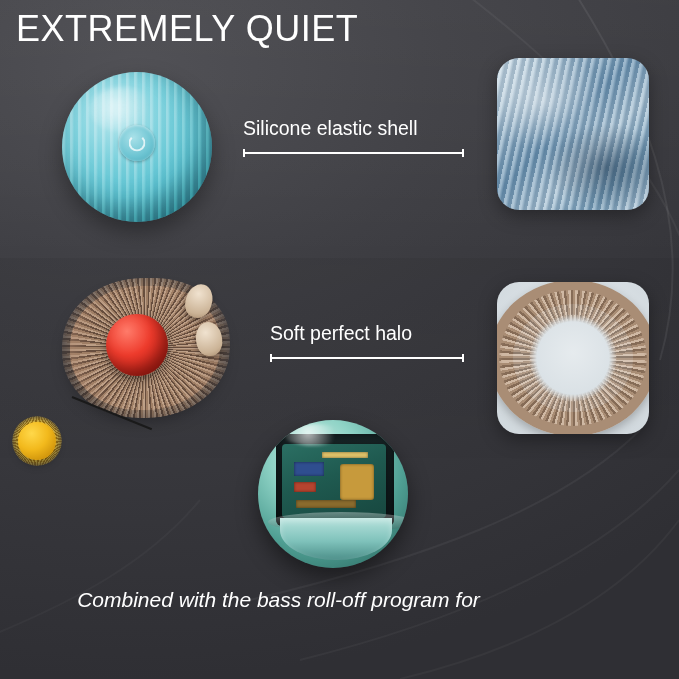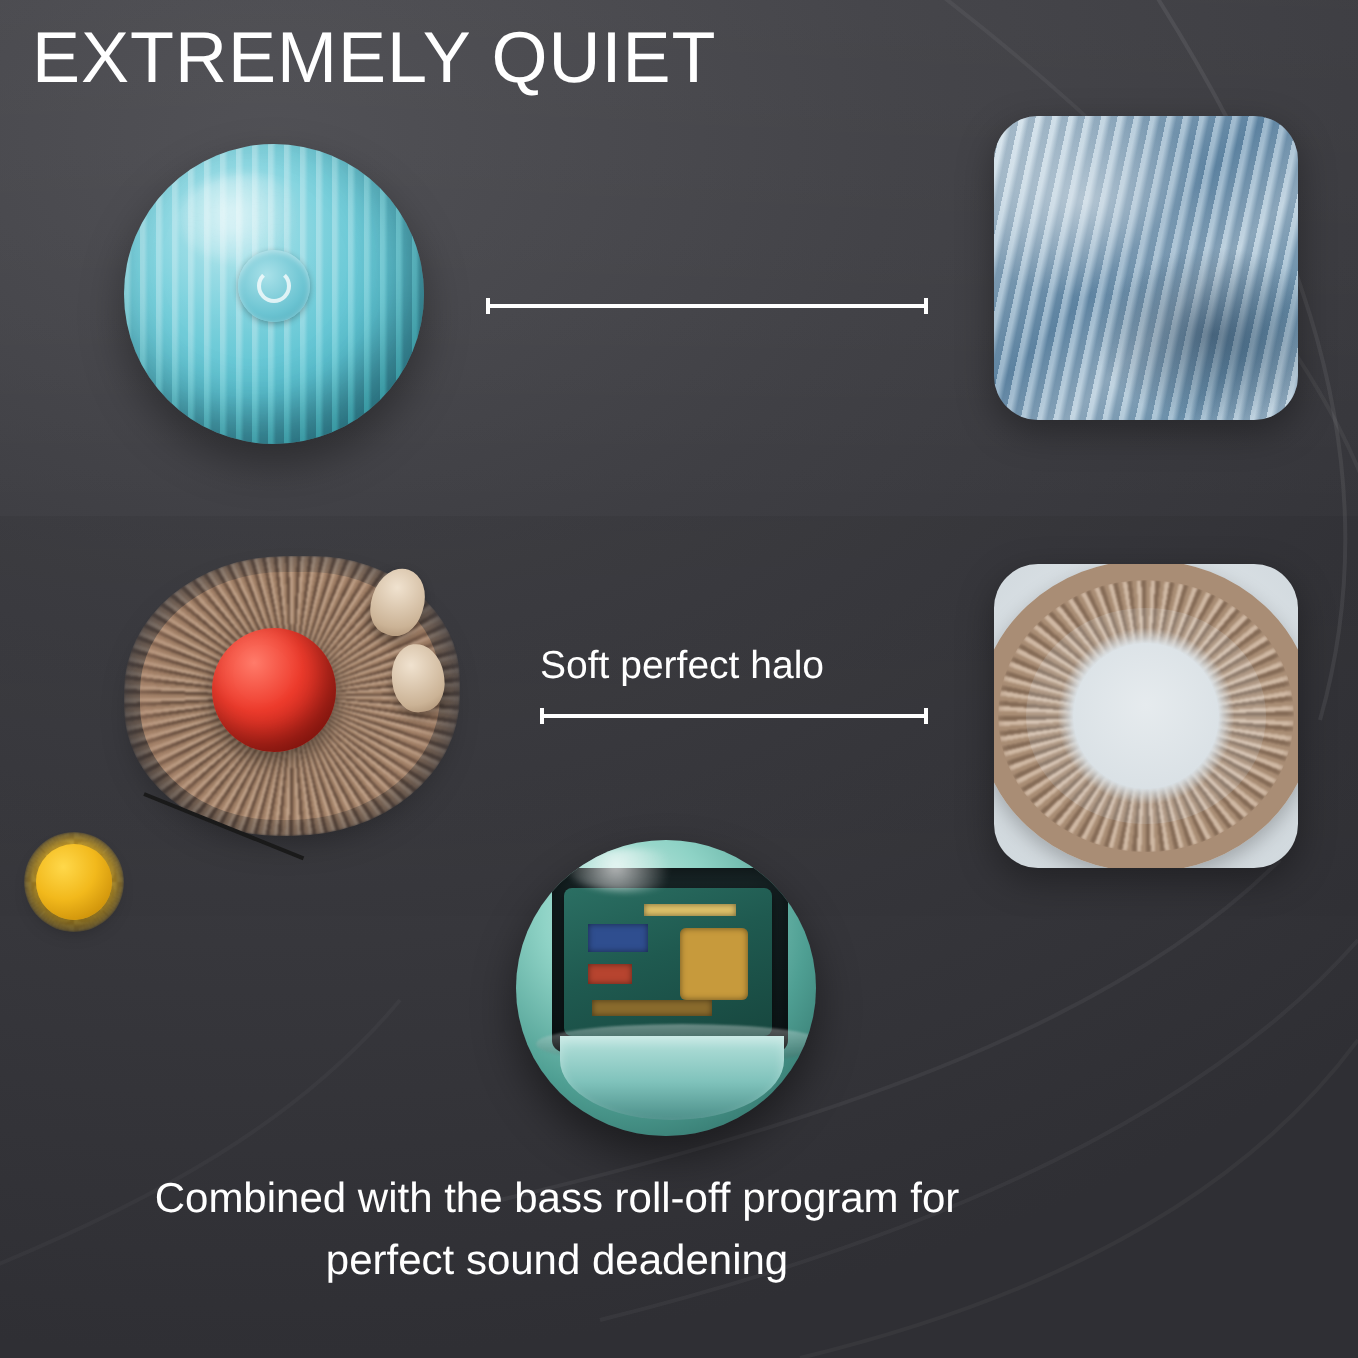--- a/index.html
+++ b/index.html
@@ -75,20 +75,21 @@
   .rule::after  { right: 0; }
 
   .caption {
     position: absolute;
     left: 0;
     width: 557px;
     text-align: center;
     font-size: 21px;
     line-height: 30px;
     color: #ffffff;
+    font-style: italic;
   }
 
   
   .ball-blue {
     position: absolute;
     left: 62px;
     top: 72px;
     width: 150px;
     height: 150px;
     border-radius: 50%;
@@ -399,20 +400,21 @@
   </svg>
 
   <div class="title">EXTREMELY QUIET</div>
 
   <div class="ball-blue">
     <div class="ribs"></div>
     <div class="gloss"></div>
     <div class="btn"></div>
   </div>
 
+  <div class="label" style="left:243px; top:117px;">Silicone elastic shell</div>
   <div class="rule" style="left:243px; top:152px; width:221px;"></div>
 
   <div class="thumb thumb-fabric">
     <div class="folds"></div>
     <div class="folds2"></div>
   </div>
 
   <div class="toy">
     <div class="fur"></div>
     <div class="fur-fuzz"></div>
@@ -443,15 +445,14 @@
           <div class="chip c5"></div>
         </div>
       </div>
       <div class="rim"></div>
       <div class="base"></div>
       <div class="gloss2"></div>
     </div>
   </div>
 
   <div class="caption" style="top:585px;">Combined with the bass roll-off program for</div>
-  <div class="caption" style="top:616px;">perfect sound deadening</div>
 
 </div>
 
 </body></html>

